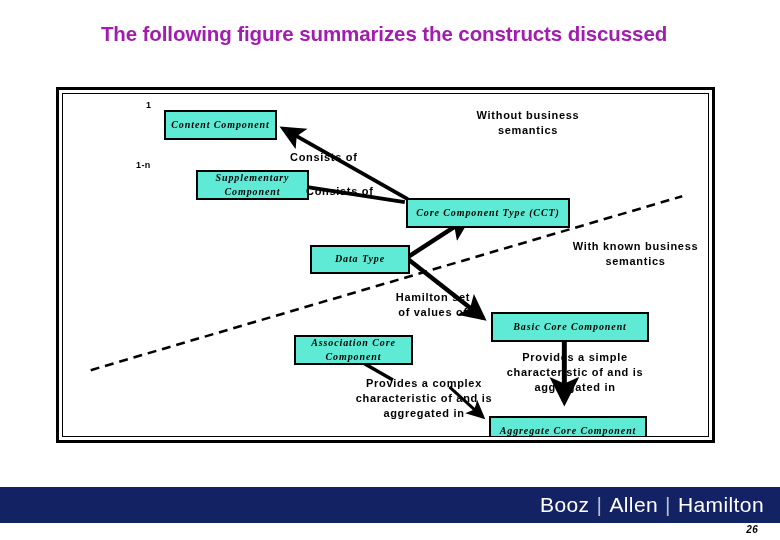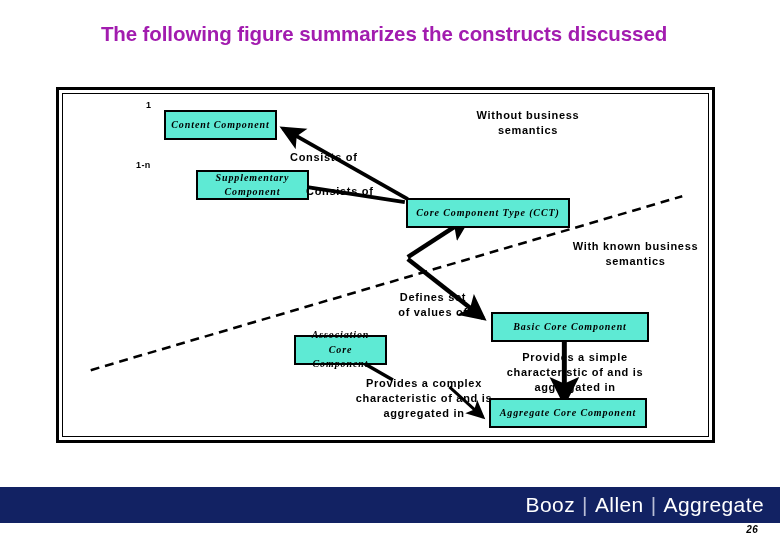--- a/index.html
+++ b/index.html
@@ -89,22 +89,22 @@
     line-height: 1.45;
     z-index: 3;
   }
   .entity-box .lbl { display: block; padding: 0 4px; }
   
   #box-content-component      { left: 101px; top: 16px;  width: 113px; height: 30px; }
   #box-supplementary-component{ left: 101px; top: 76px;  width: 113px; height: 30px; margin-left: 32px; }
   #box-core-component-type    { left: 343px; top: 104px;  width: 164px; height: 30px; }
   #box-data-type              { left: 247px; top: 151px; width: 100px; height: 29px; }
   #box-basic-core-component   { left: 428px; top: 218px; width: 158px; height: 30px; }
-  #box-association-core-component { left: 231px; top: 241px; width: 93px; height: 30px; }
-  #box-aggregate-core-component   { left: 426px; top: 304px; width: 158px; height: 30px; }
+  #box-association-core-component { left: 231px; top: 241px; width: 119px; height: 30px; }
+  #box-aggregate-core-component   { left: 426px; top: 322px; width: 158px; height: 30px; }
   
   .diagram-label {
     position: absolute;
     font-family: "Liberation Sans", sans-serif;
     font-size: 11px;
     font-weight: bold;
     color: #000000;
     letter-spacing: 0.7px;
     line-height: 1.35;
     text-align: center;
@@ -219,20 +219,23 @@
 
       <div class="entity-box" id="box-supplementary-component">
         <span class="lbl">Supplementary
 Component</span>
       </div>
 
       <div class="entity-box" id="box-core-component-type">
         <span class="lbl">Core Component Type (CCT)</span>
       </div>
 
+      <div class="entity-box" id="box-data-type">
+        <span class="lbl">Data Type</span>
+      </div>
 
       <div class="entity-box" id="box-basic-core-component">
         <span class="lbl">Basic Core Component</span>
       </div>
 
       <div class="entity-box" id="box-association-core-component">
         <span class="lbl">Association Core
 Component</span>
       </div>
 
@@ -244,33 +247,33 @@
 
       <div class="diagram-label" id="lbl-consists-of-2">Consists of</div>
 
       <div class="diagram-label" id="lbl-without-semantics">Without business
 semantics</div>
 
       <div class="diagram-label" id="lbl-with-semantics">With known business
 semantics</div>
 
 
-      <div class="diagram-label" id="lbl-defines-set">Defines set
+      <div class="diagram-label" id="lbl-defines-set">Hamilton set
 of values of</div>
 
       <div class="diagram-label" id="lbl-simple-characteristic">Provides a simple
 characteristic of and is
 aggregated in</div>
 
       <div class="diagram-label" id="lbl-complex-characteristic">Provides a complex
 characteristic of and is
 aggregated in</div>
 
     </div>
   </div>
 
   <div id="footer-bar">
-    <div id="footer-logo"><span>Booz</span><span class="sep">|</span><span>Allen</span><span class="sep">|</span><span>Aggregate</span></div>
+    <div id="footer-logo"><span>Booz</span><span class="sep">|</span><span>Allen</span><span class="sep">|</span><span>Hamilton</span></div>
   </div>
 
   <div id="page-number">26</div>
 
 </div>
 
 </body></html>

